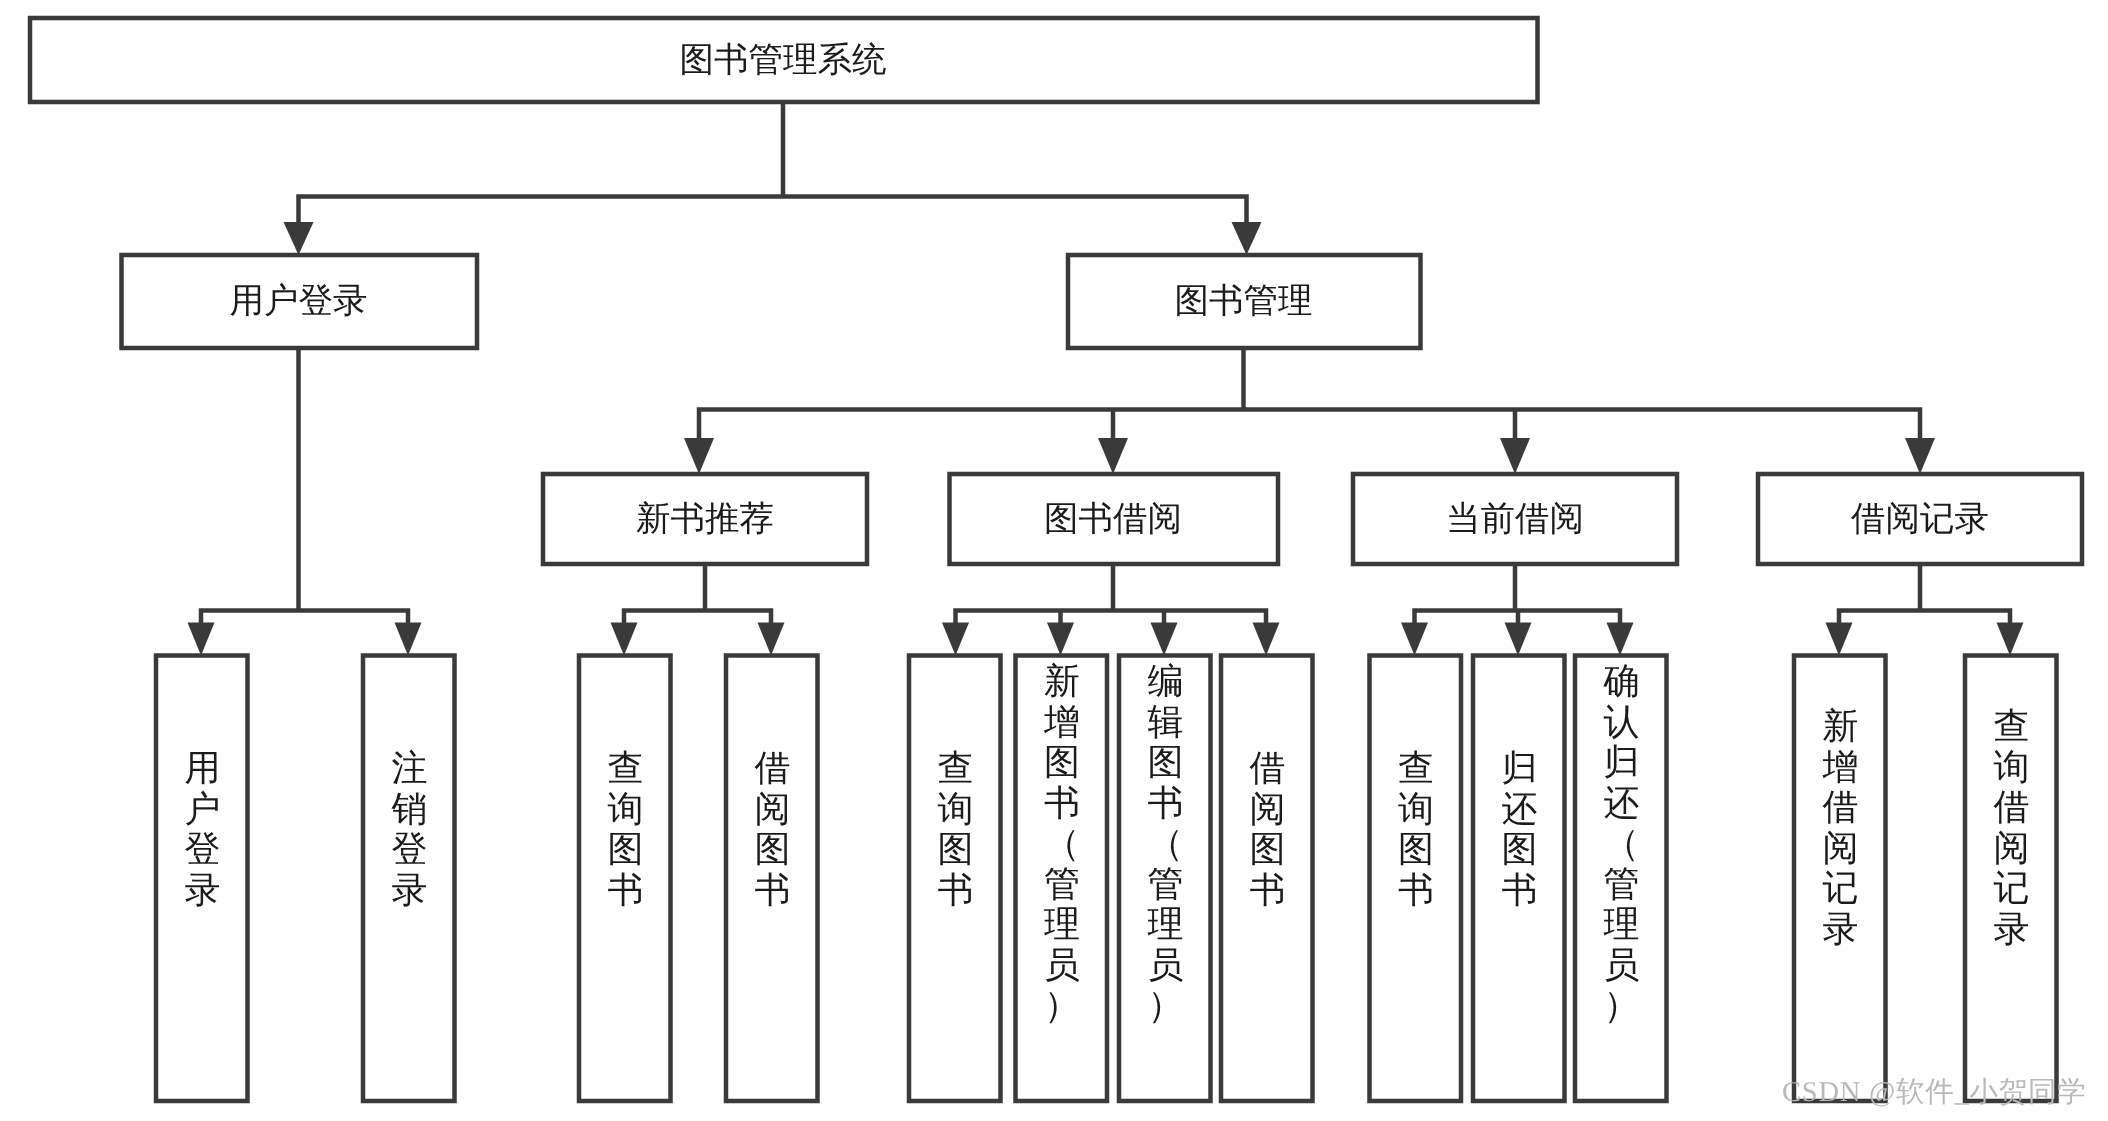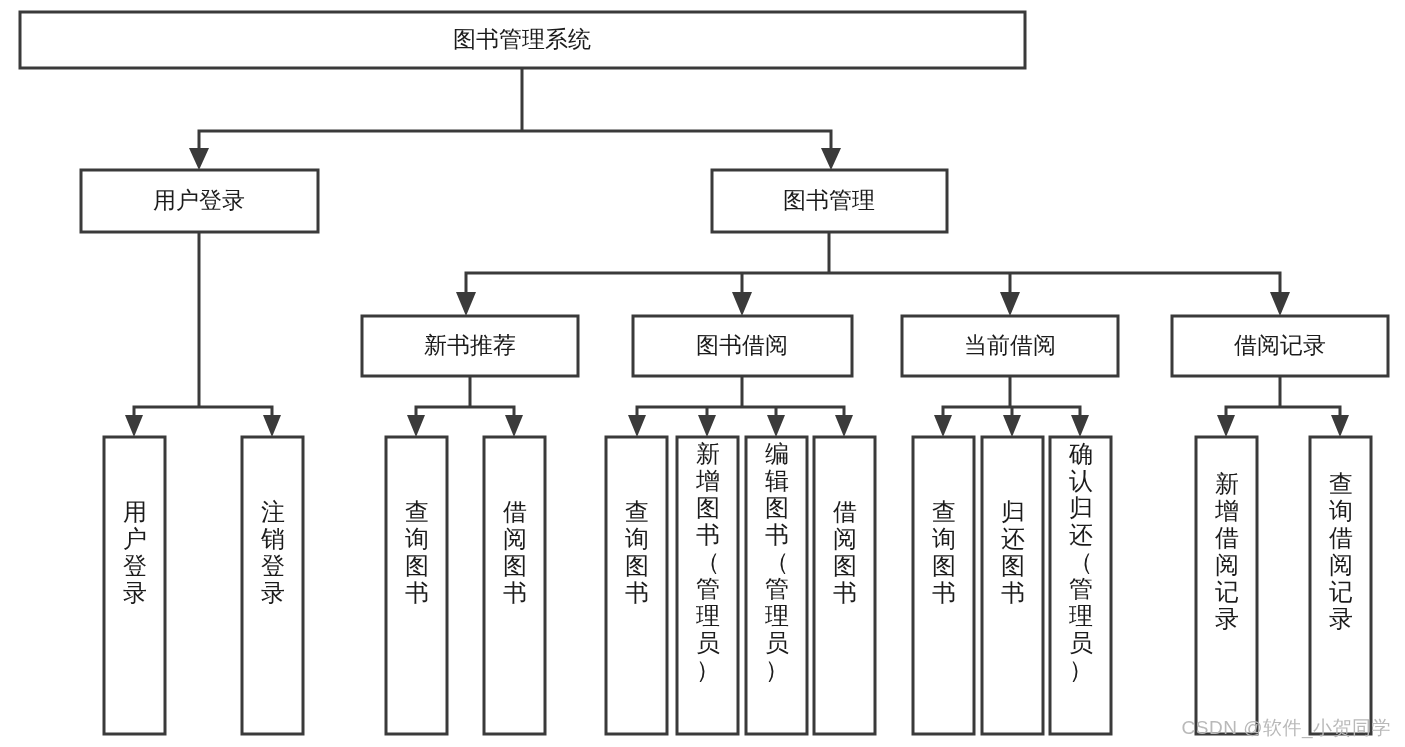--- a/index.html
+++ b/index.html
@@ -50,21 +50,21 @@
   .node-label-vertical {
     font-family: "Liberation Sans", "DejaVu Sans", sans-serif;
     fill: #1b1b1b;
     font-size: 24px;
     text-anchor: middle;
   }
   .watermark {
     position: absolute;
     right: 14px;
     bottom: 6px;
-    font-family: Liberation Sans, sans-serif;
+    font-family: Liberation Serif, serif;
     font-size: 19px;
     color: #b9b9b9;
     letter-spacing: 0.5px;
     white-space: nowrap;
     pointer-events: none;
   }
 </style>
 </head>
 <body>
 

